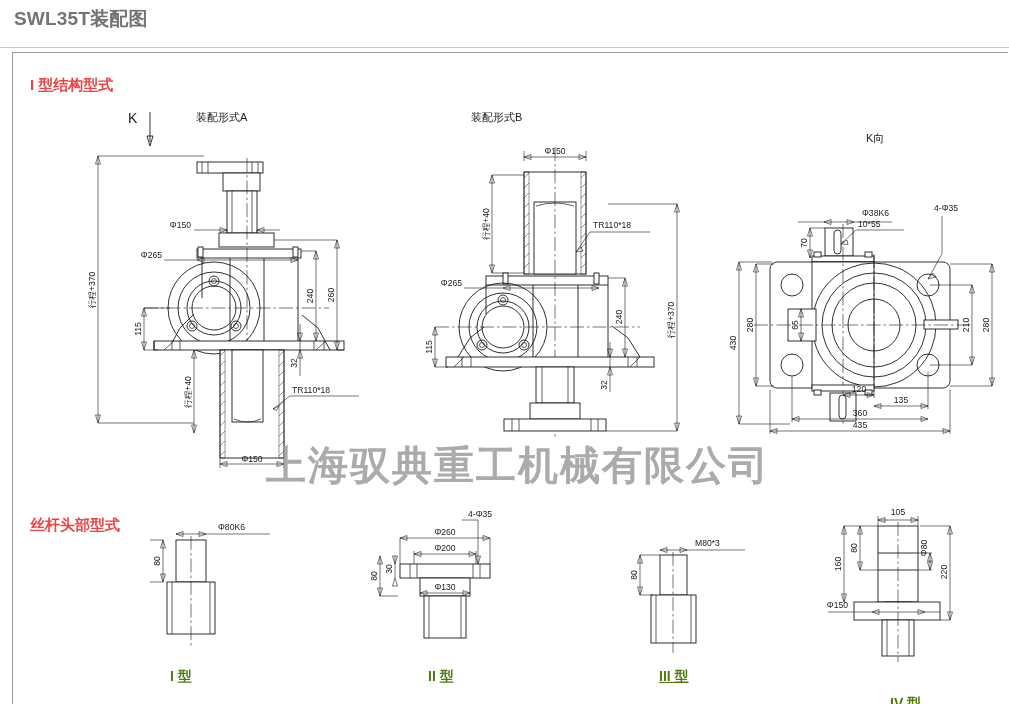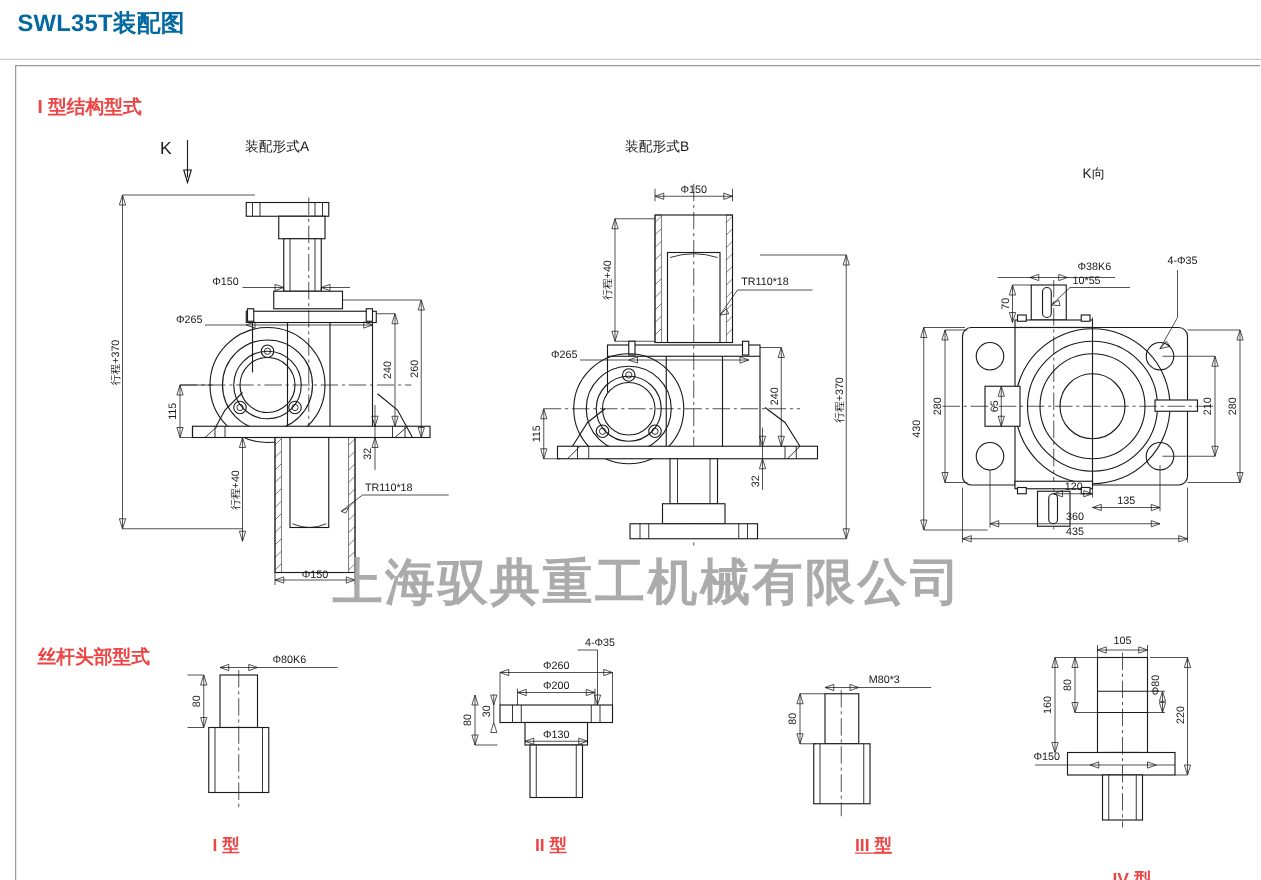--- a/index.html
+++ b/index.html
@@ -6,21 +6,21 @@
   html,body{margin:0;padding:0;}
   body{
     width:1009px;height:704px;background:#ffffff;
     font-family:"Liberation Sans","DejaVu Sans",sans-serif;
     overflow:hidden;position:relative;
   }
   #page{position:relative;width:1009px;height:704px;}
 
   .page-title{
     position:absolute;left:14px;top:6px;
-    font-size:19px;font-weight:bold;color:#0369a1;
+    font-size:19px;font-weight:bold;color:#737373;
     letter-spacing:.2px;white-space:nowrap;
   }
   .title-rule{
     position:absolute;left:0;top:47px;width:1009px;height:1px;
     background:#c9c9c9;
   }
   .frame{
     position:absolute;left:12px;top:52px;width:996px;height:652px;
     border-left:1px solid #9a9a9a;border-top:1px solid #9a9a9a;
     box-sizing:border-box;
@@ -30,32 +30,32 @@
     position:absolute;font-size:15px;font-weight:bold;color:#ef4444;
     white-space:nowrap;
   }
   #sec-struct{left:30px;top:76px;}
   #sec-screw{left:30px;top:488px;margin-top:28px;}
 
   .fig-label{
     position:absolute;font-size:11px;color:#1b1b1b;white-space:nowrap;
   }
   #lbl-a{left:196px;top:110px;}
-  #lbl-b{left:500px;top:110px;}
+  #lbl-b{left:471px;top:110px;}
   #lbl-k{left:866px;top:131px;}
   #lbl-karrow{left:128px;top:110px;font-size:14px;}
 
   .type-label{
-    position:absolute;font-size:14px;font-weight:bold;color:#ef4444;
+    position:absolute;font-size:14px;font-weight:bold;color:#4d7c0f;
     white-space:nowrap;
     text-align:right;
   }
   #t1{left:170px;top:668px;}
   #t2{left:428px;top:668px;}
-  #t3{left:684px;top:668px;text-decoration:underline;}
+  #t3{left:659px;top:668px;text-decoration:underline;}
   #t4{left:890px;top:695px;text-decoration:underline;}
 
   .watermark{
     position:absolute;left:-20px;top:438px;width:790px;
     font-size:40px;font-weight:bold;color:#9d9d9d;
     letter-spacing:2px;white-space:nowrap;
     text-align:right;opacity:.85;pointer-events:none;
   }
 
   svg{position:absolute;overflow:visible;}

